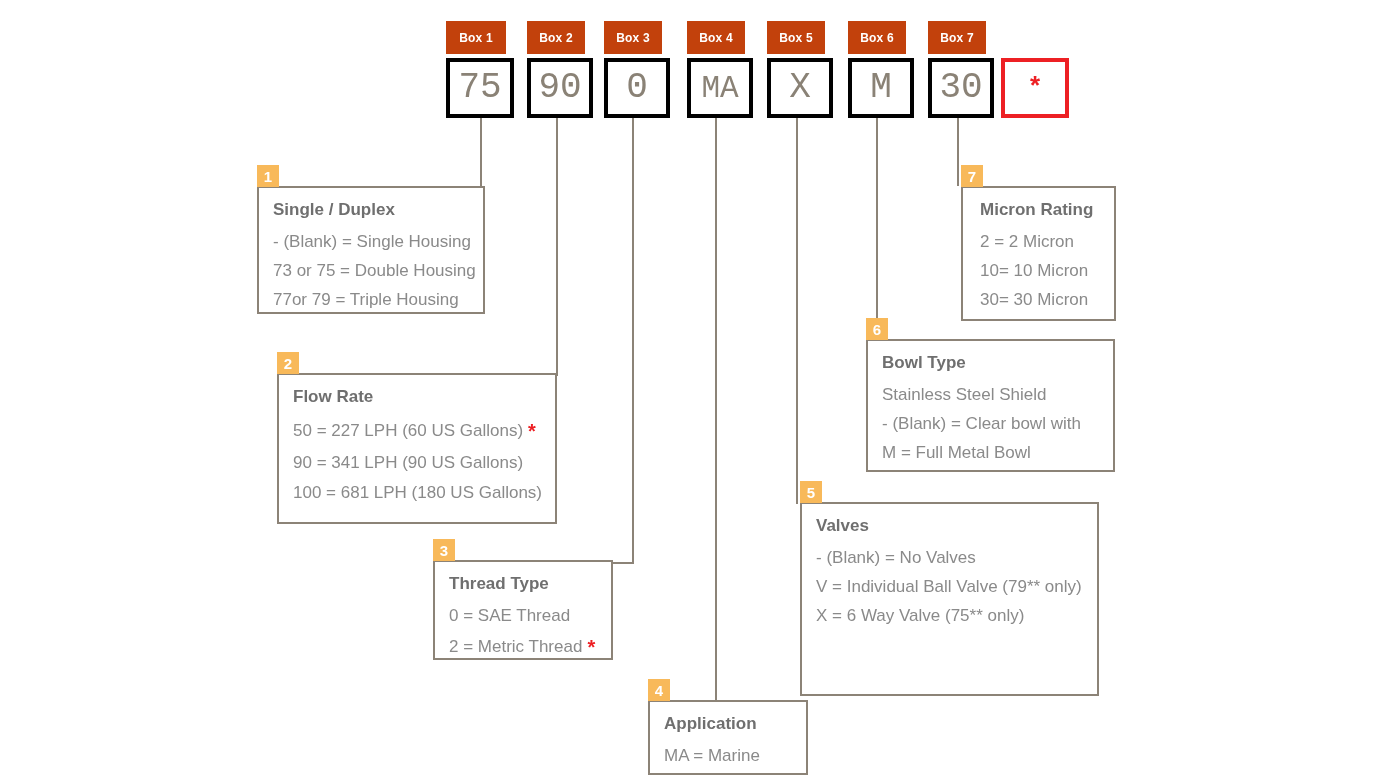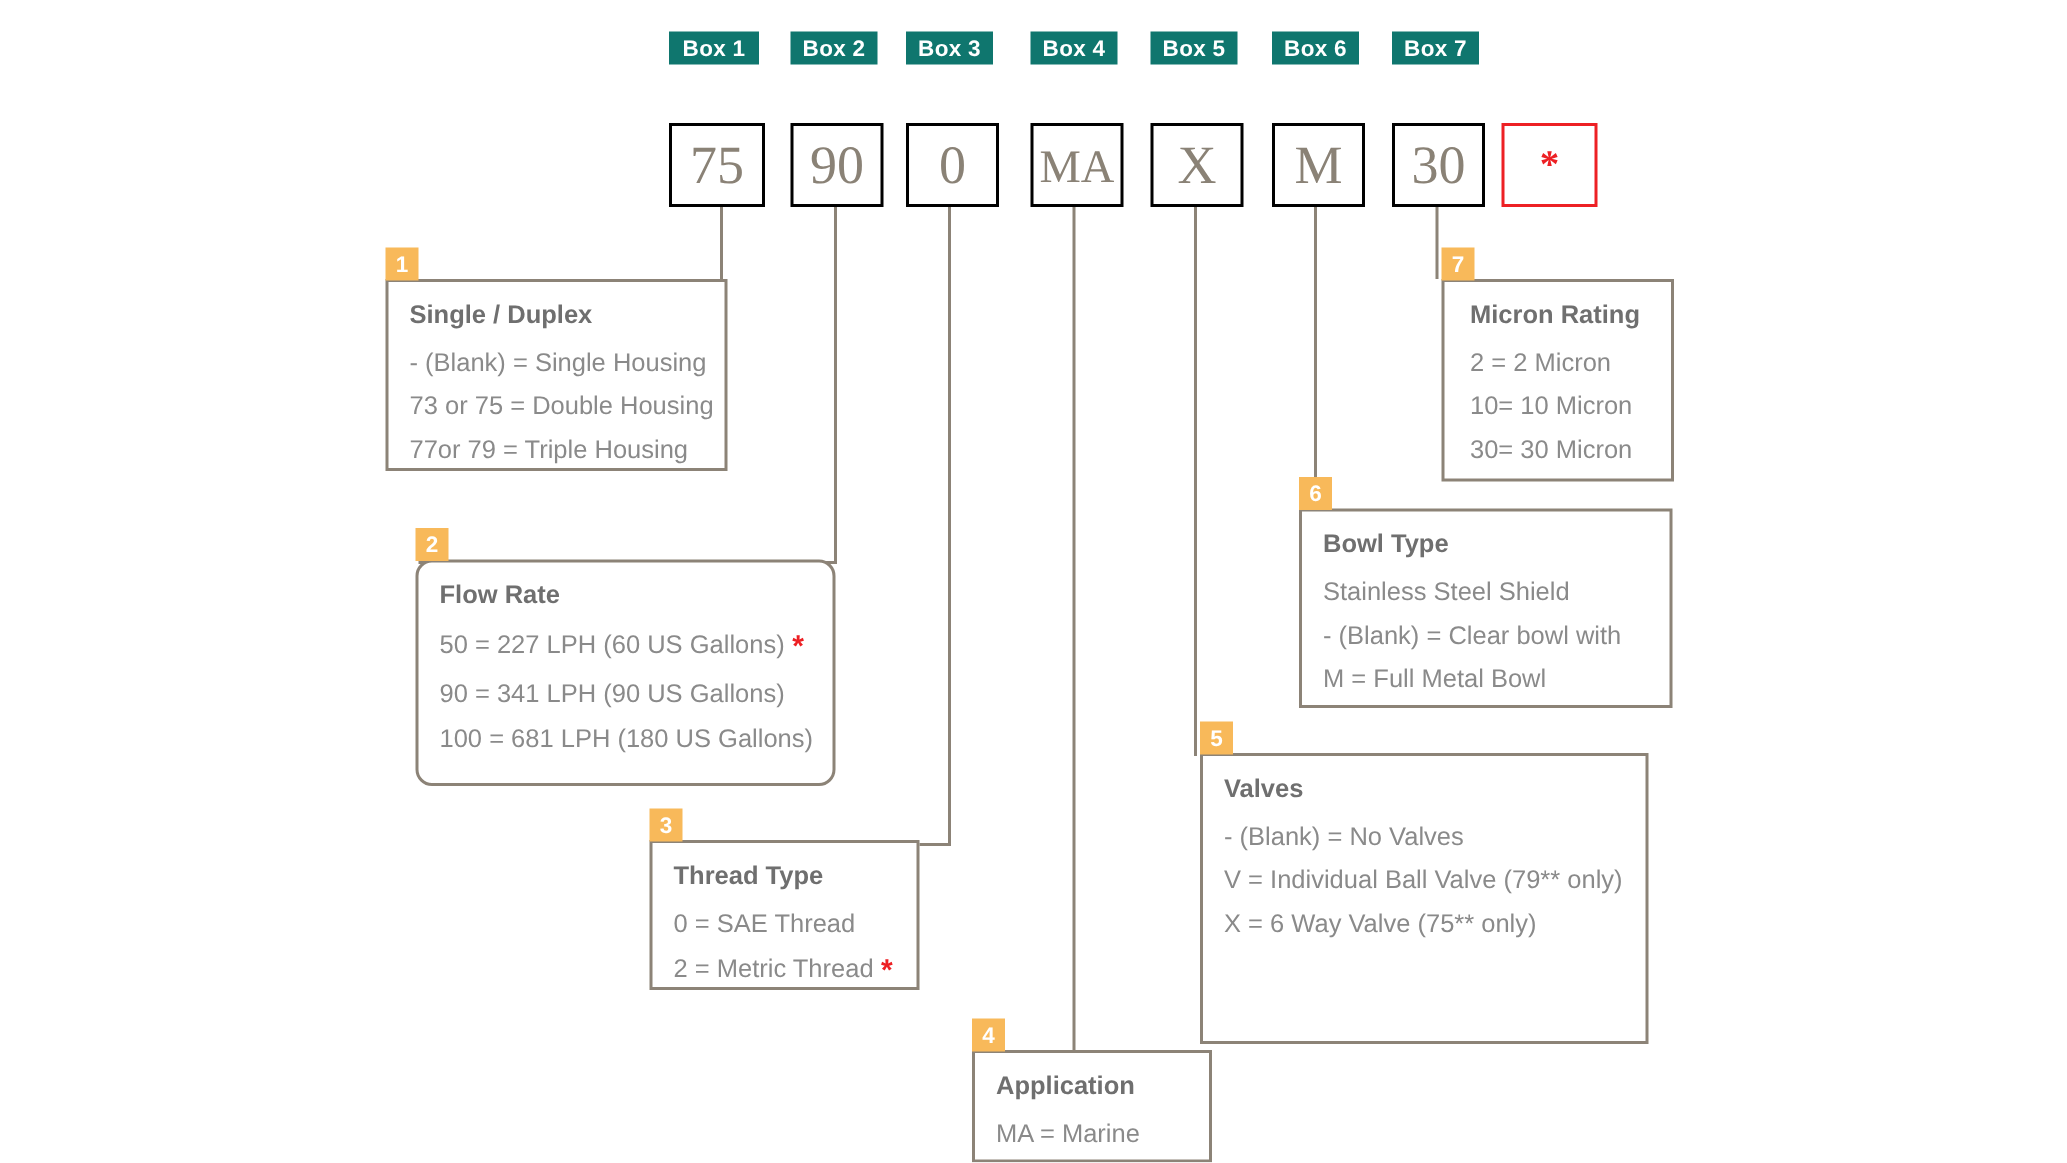--- a/index.html
+++ b/index.html
@@ -23,46 +23,45 @@
   .line-v, .line-h {
     position: absolute;
     background: #8c8377;
   }
   .line-v { width: 2px; }
   .line-h { height: 2px; }
 
   
   .box-tag {
     position: absolute;
-    background: #0f766e;
+    background: #c2410c;
     color: #ffffff;
     font-weight: bold;
-    font-size: 15px;
+    font-size: 12px;
     font-family: "Liberation Sans Narrow", "Liberation Sans", sans-serif;
     letter-spacing: 0.2px;
     display: flex;
     align-items: center;
     justify-content: center;
-    height: 22px;
+    height: 33px;
   }
 
   
   .val-box {
     position: absolute;
-    border: 2px solid #000000;
+    border: 4px solid #000000;
     background: #ffffff;
     color: #8a8276;
     display: flex;
     align-items: center;
     justify-content: center;
     height: 52px;
     font-size: 36px;
     line-height: 1;
-    font-family: Liberation Serif, serif;
-    margin-top: 24px;
+    font-family: Liberation Mono, monospace;
   }
   .val-box.narrowtext { font-size: 31px; }
   .val-box.star {
     border-color: #ed2024;
     color: #ed2024;
     font-size: 26px;
     font-weight: bold;
   }
 
   
@@ -158,21 +157,21 @@
 
   <div class="num-badge" style="left:257px; top:165px;">1</div>
   <div class="card" style="left:257px; top:186px; width:228px; height:128px;">
     <div class="card-title">Single / Duplex</div>
     <div class="card-line">- (Blank) = Single Housing</div>
     <div class="card-line">73 or 75 = Double Housing</div>
     <div class="card-line">77or 79 = Triple Housing</div>
   </div>
 
   <div class="num-badge" style="left:277px; top:352px;">2</div>
-  <div class="card" style="left:277px; top:373px; width:280px; height:151px;border-radius:11px;">
+  <div class="card" style="left:277px; top:373px; width:280px; height:151px;">
     <div class="card-title">Flow Rate</div>
     <div class="card-line"><span>50 = 227 LPH (60 US Gallons)</span><span class="star-mark">*</span></div>
     <div class="card-line">90  = 341 LPH (90 US Gallons)</div>
     <div class="card-line">100 = 681 LPH (180 US Gallons)</div>
   </div>
 
   <div class="num-badge" style="left:433px; top:539px;">3</div>
   <div class="card" style="left:433px; top:560px; width:180px; height:100px;">
     <div class="card-title">Thread Type</div>
     <div class="card-line">0 = SAE Thread</div>

